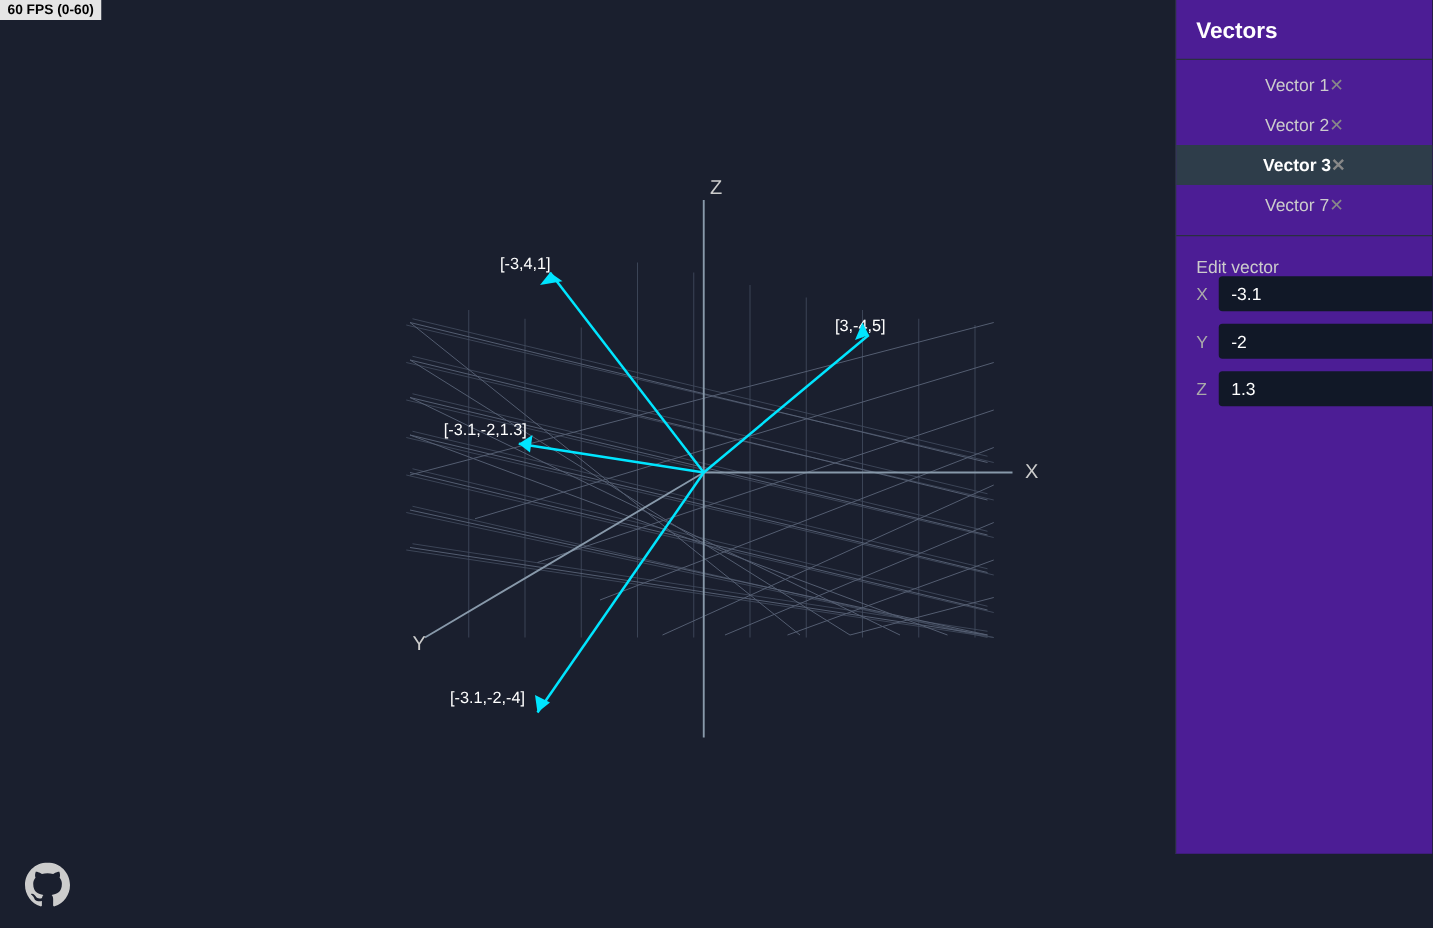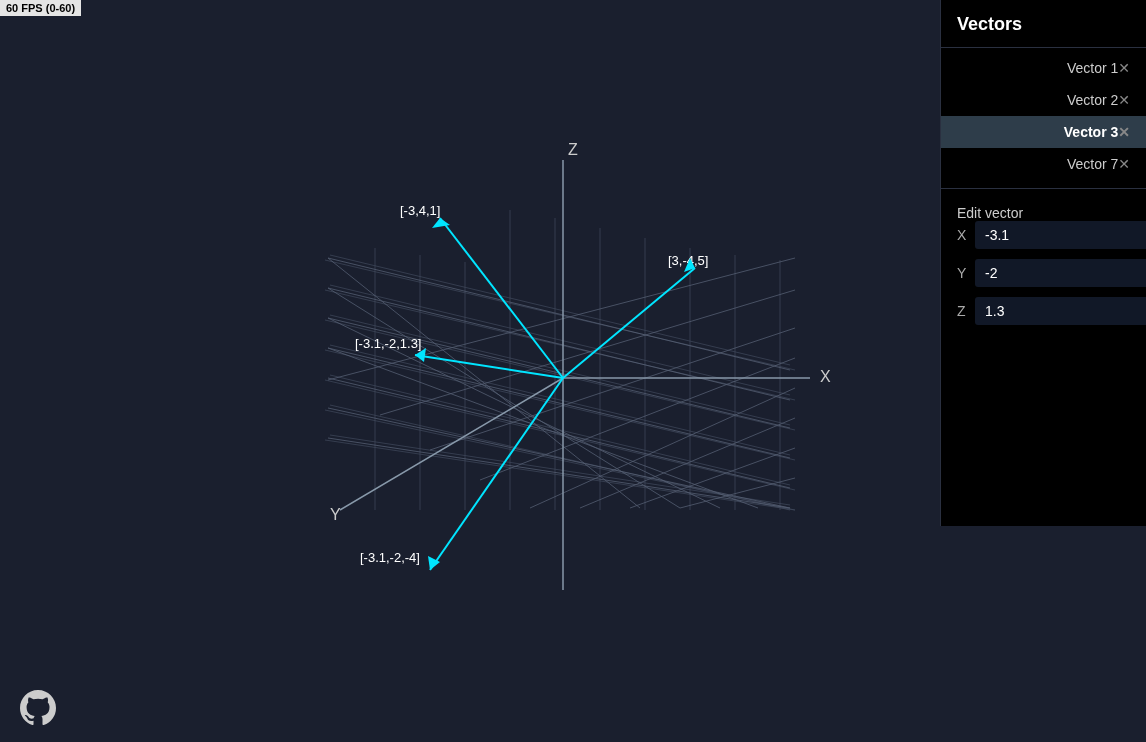--- a/index.html
+++ b/index.html
@@ -44,41 +44,41 @@
       height: 36px;
       z-index: 10;
     }
 
     
     .right-panel {
       position: absolute;
       top: 0;
       right: 0;
       width: 206px;
-      height: 526px;
-      background: #000000;
+      height: 683px;
+      background: #4c1d95;
       border-left: 1px solid #2a3040;
     }
 
     .panel-title {
       color: #ffffff;
       font-size: 18px;
       font-weight: bold;
       padding: 14px 16px 12px 16px;
       border-bottom: 1px solid #2a3040;
     }
 
     .vector-list {
       padding: 4px 0;
     }
 
     .vector-item {
       display: flex;
       align-items: center;
-      justify-content: flex-end;
+      justify-content: center;
       padding: 8px 16px;
       cursor: pointer;
       color: #cccccc;
       font-size: 14px;
     }
     .vector-item.active {
       background: #2e3d4a;
       color: #ffffff;
       font-weight: bold;
     }

